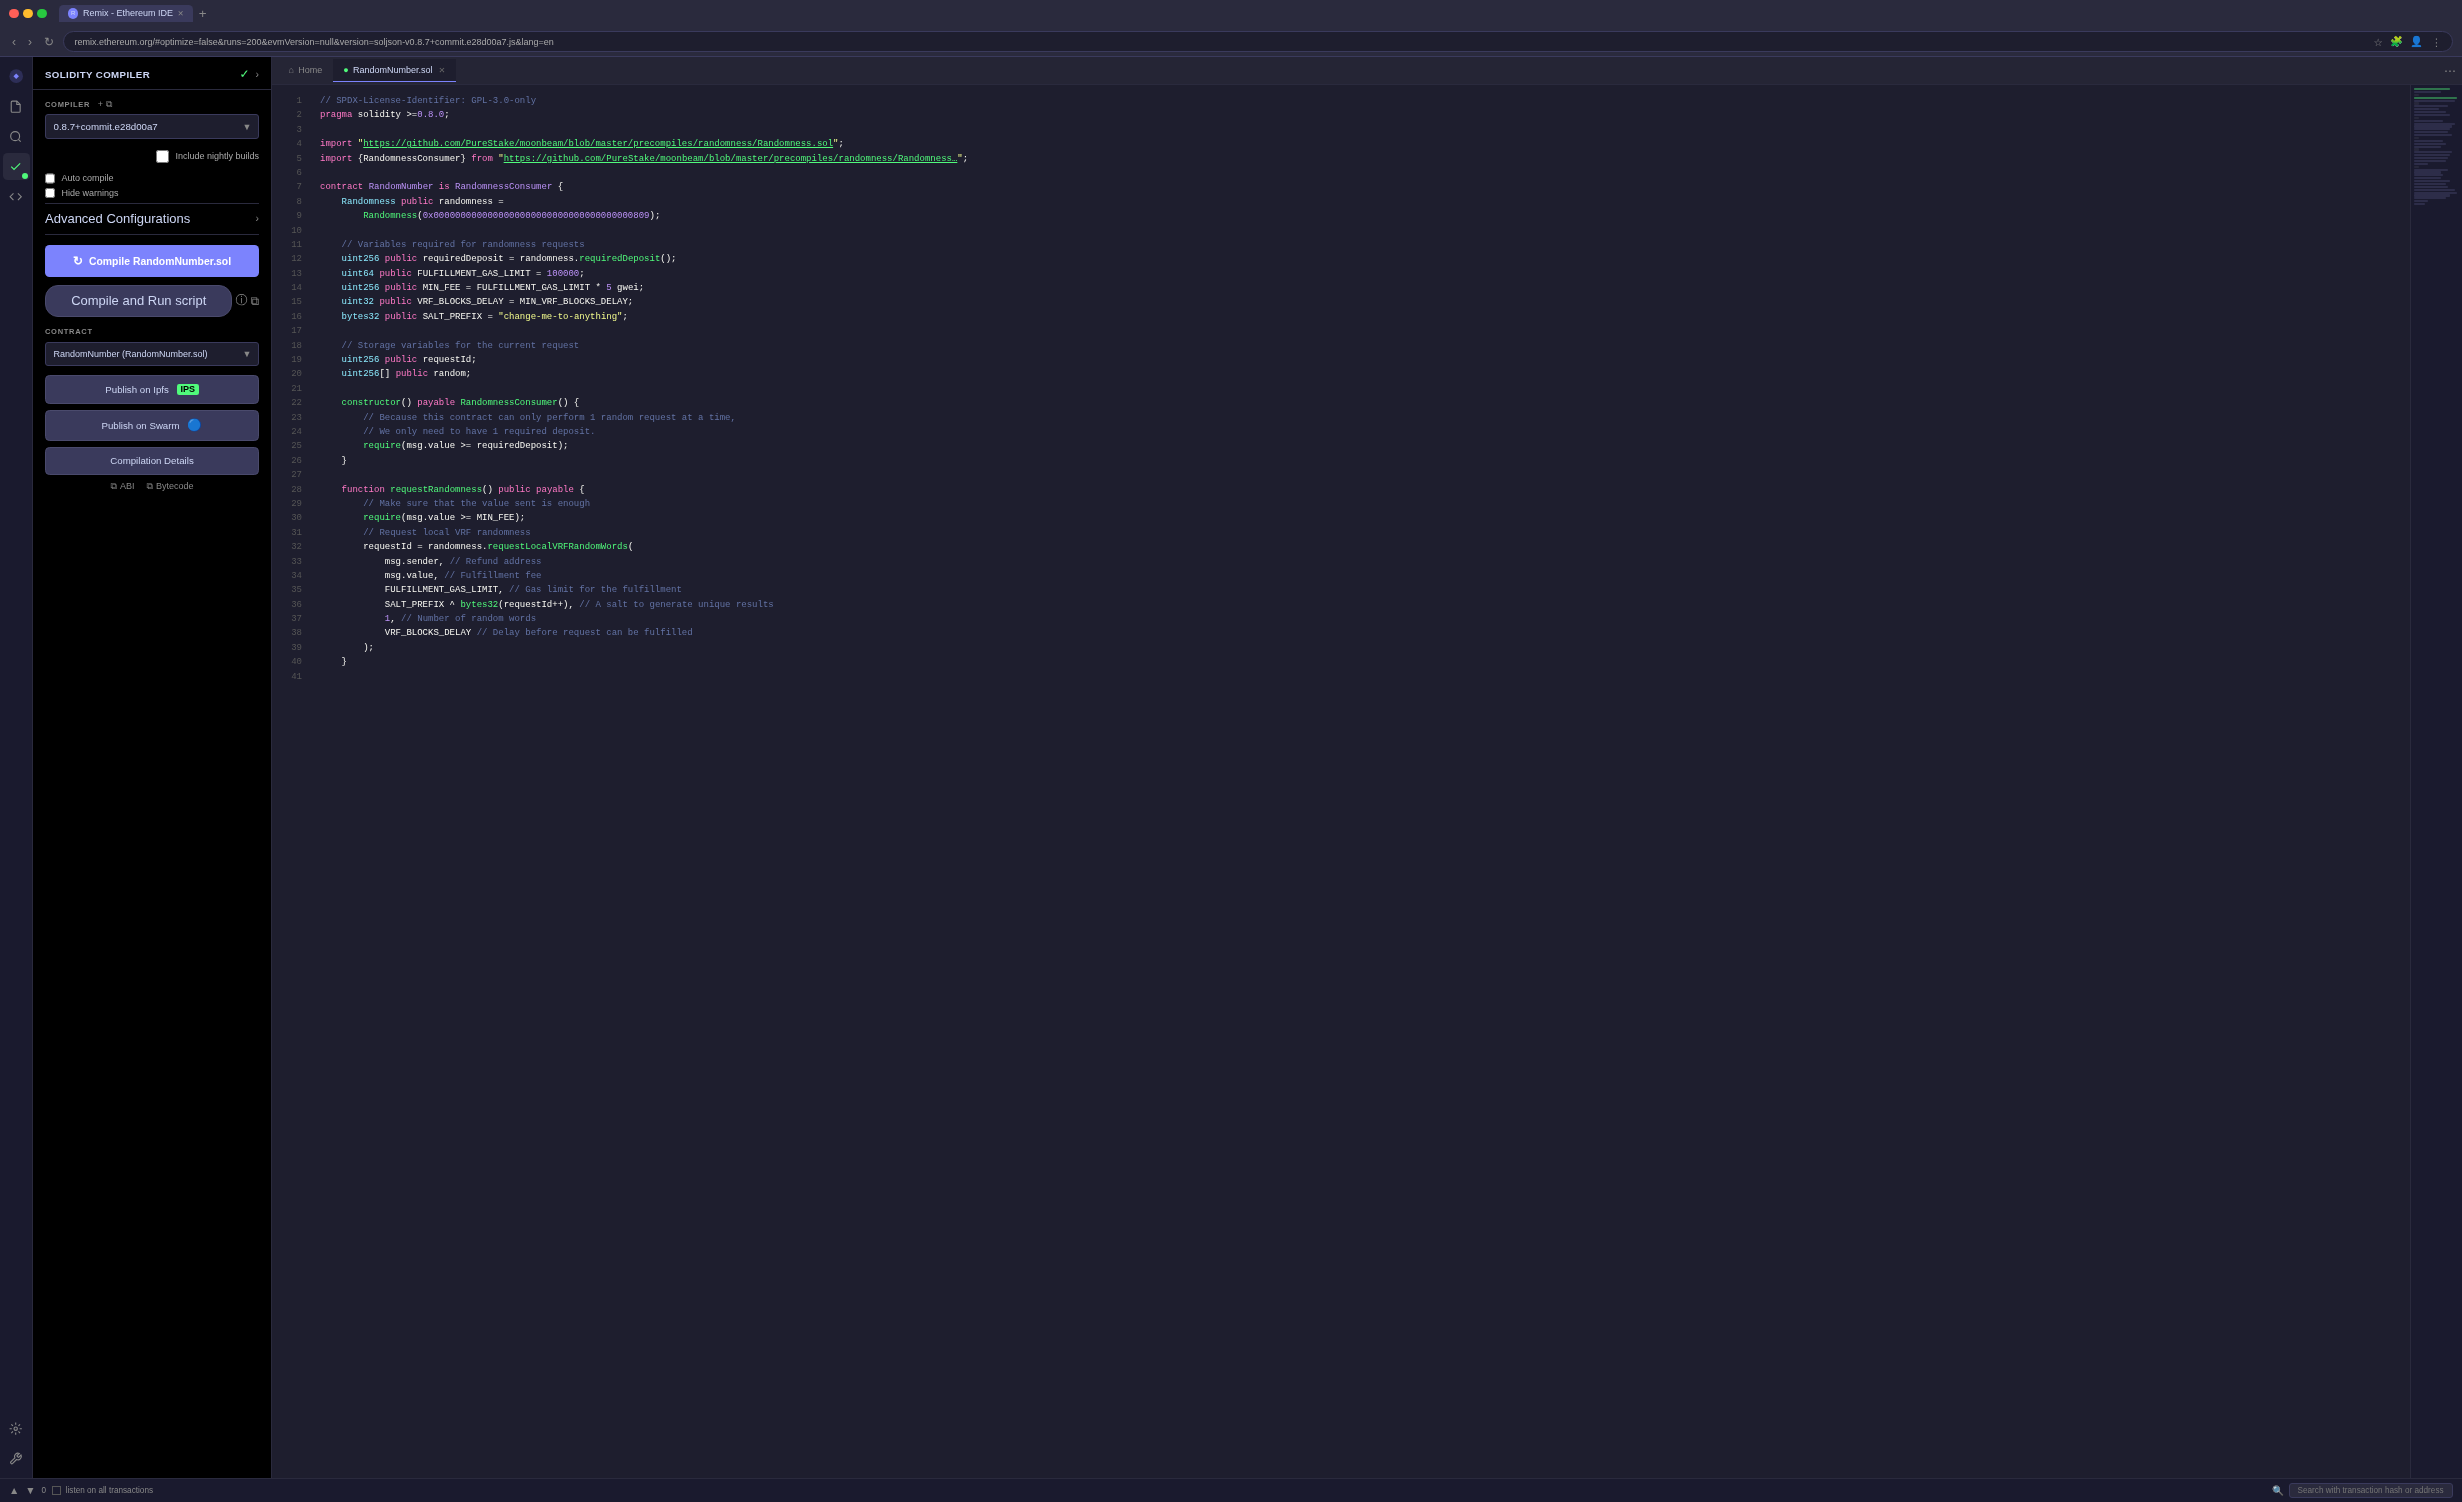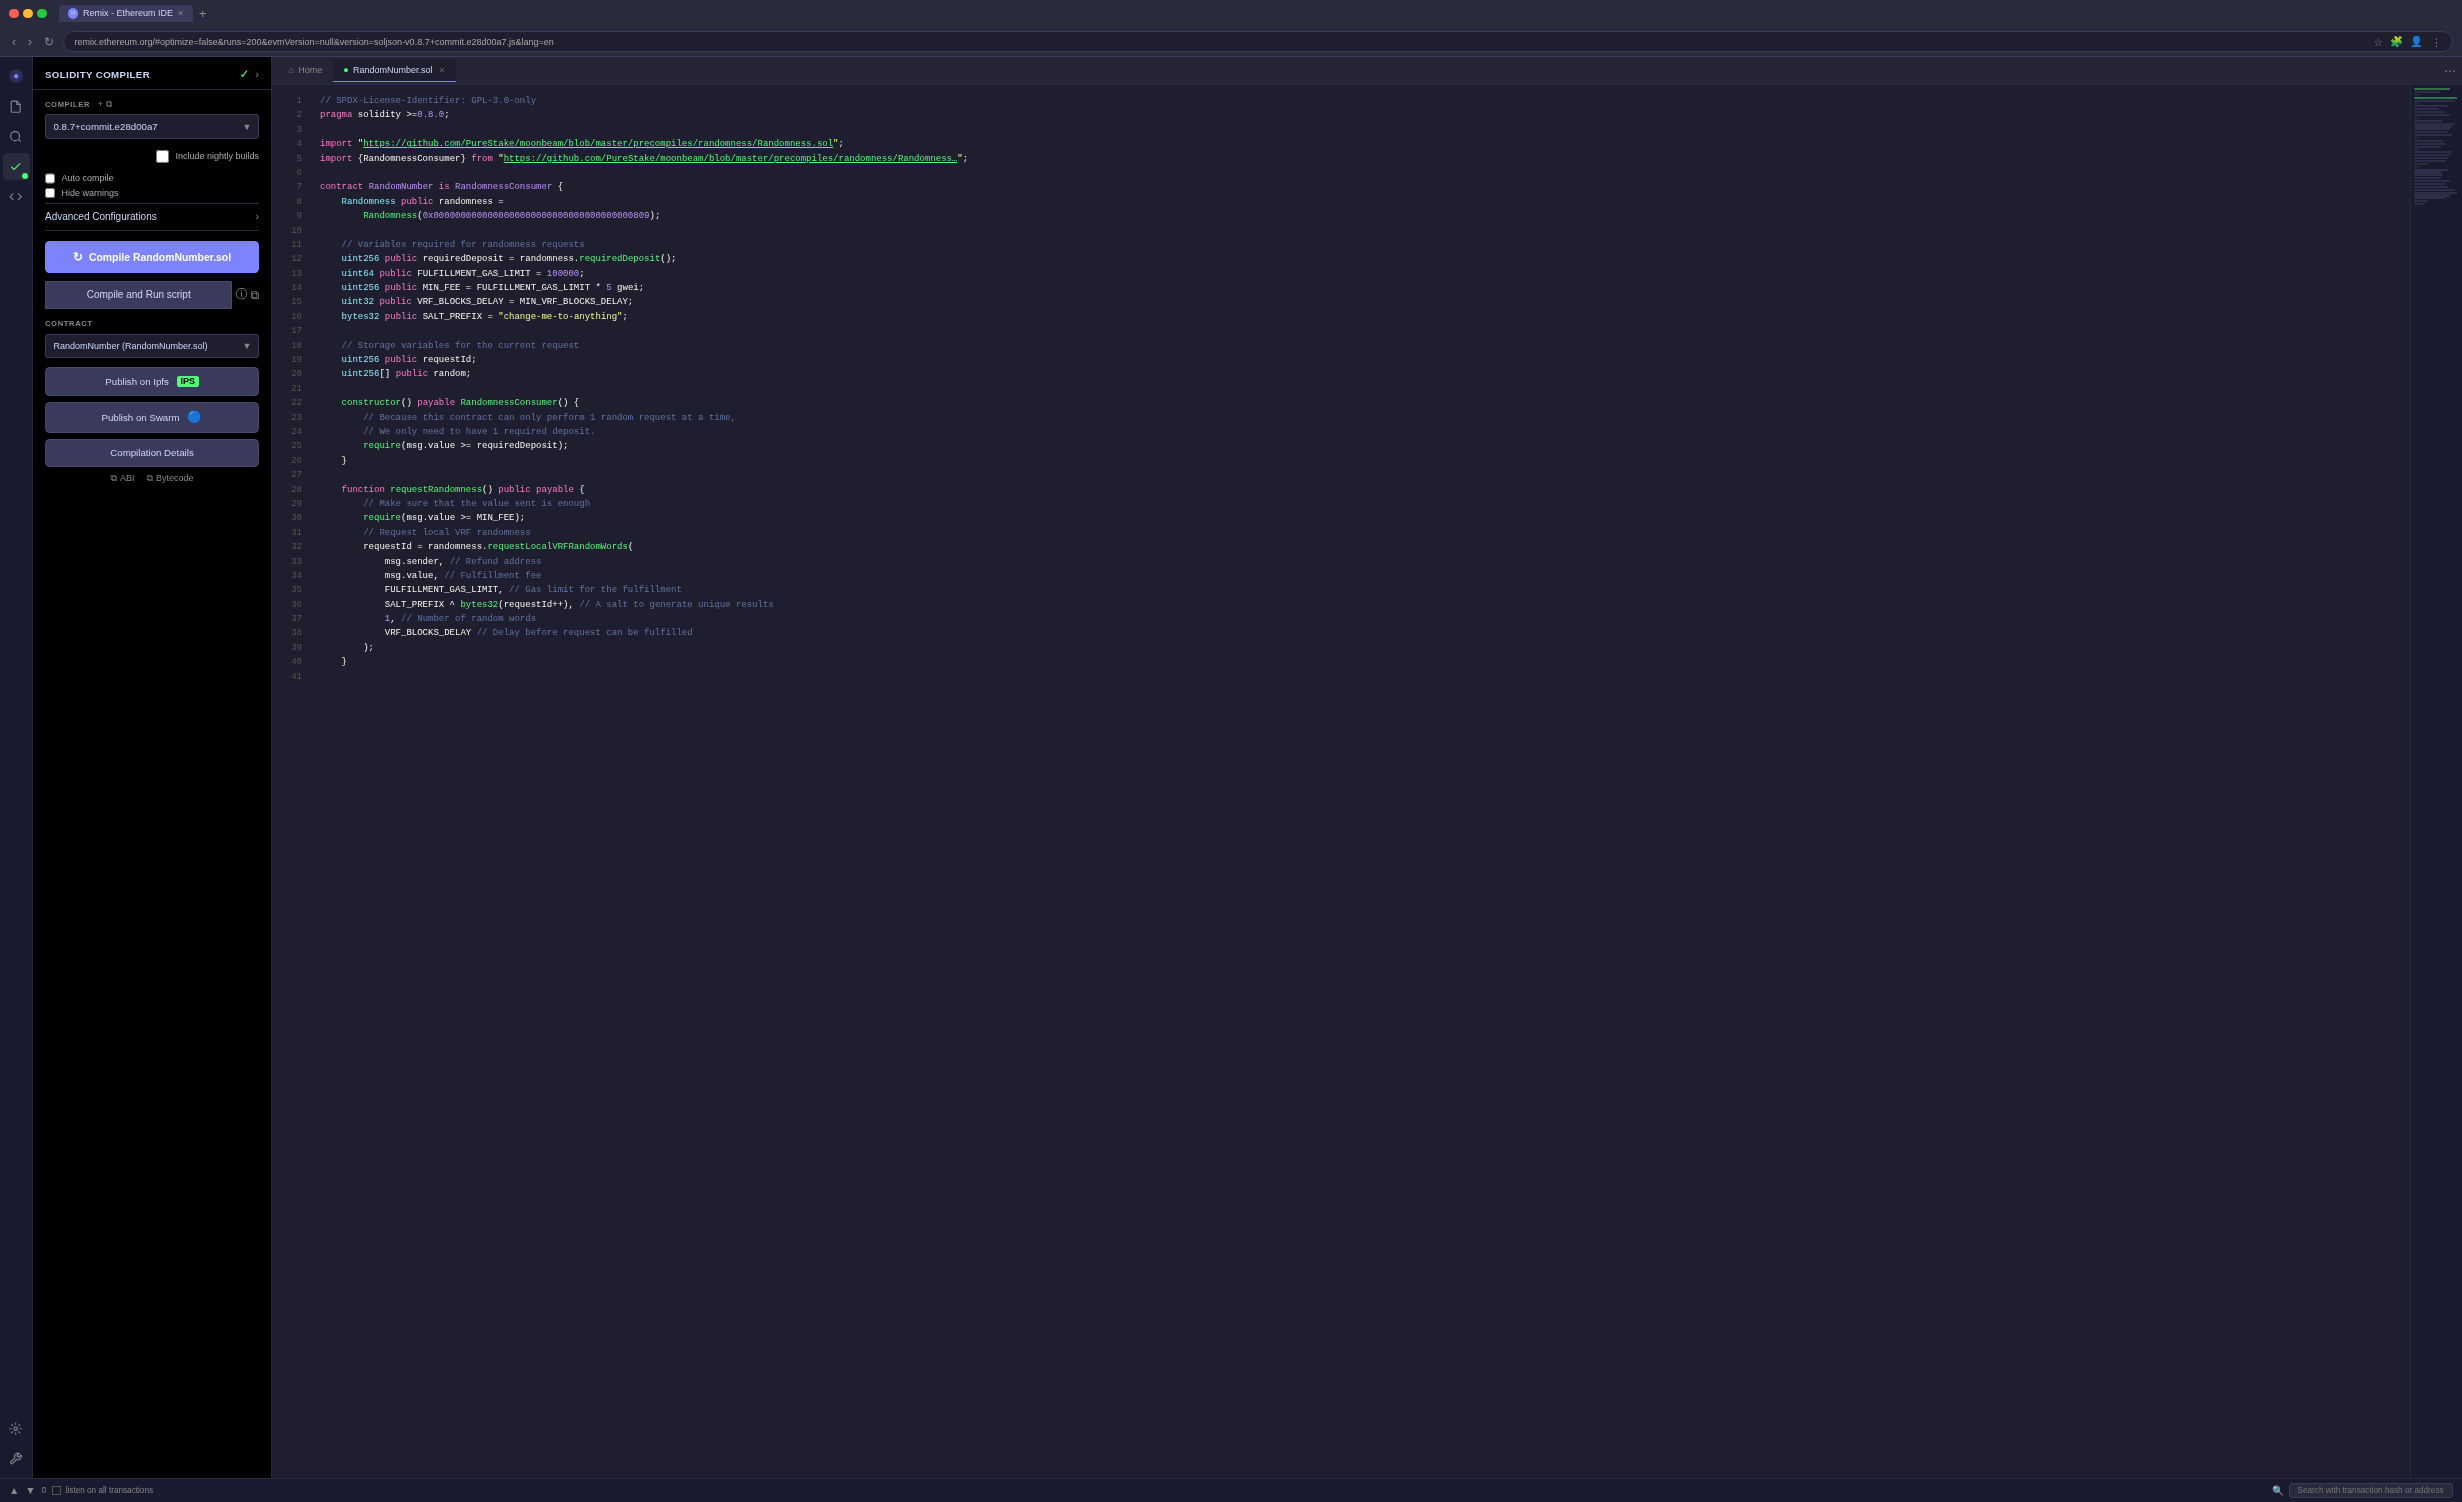--- a/index.html
+++ b/index.html
@@ -288,21 +288,21 @@
       display: flex;
       align-items: center;
       justify-content: space-between;
       padding: 7.5px 0;
       cursor: pointer;
       border-top: 0.7px solid #2a2a3d;
       border-bottom: 0.7px solid #2a2a3d;
       margin-bottom: 10.4px;
     }
     .advanced-config-label {
-      font-size: 10px;
+      font-size: 13px;
       color: #cdd6f4;
     }
     .advanced-config-arrow {
       color: #888;
       font-size: 10.4px;
     }
 
     .compile-btn {
       width: 100%;
       background: #7c83fd;
@@ -317,24 +317,24 @@
       align-items: center;
       justify-content: center;
       gap: 6px;
       margin-bottom: 7.5px;
     }
 
     .compile-run-btn {
       width: 100%;
       background: #3a3a5c;
       border: 0.7px solid #4a4a6c;
-      border-radius: 1px;
+      border-radius: 13px;
       padding: 7.5px;
       color: #cdd6f4;
-      font-size: 10px;
+      font-size: 13px;
       font-weight: 500;
       cursor: pointer;
       display: flex;
       align-items: center;
       justify-content: center;
       gap: 6px;
       margin-bottom: 10.4px;
     }
     .btn-icon-sm {
       background: none;

